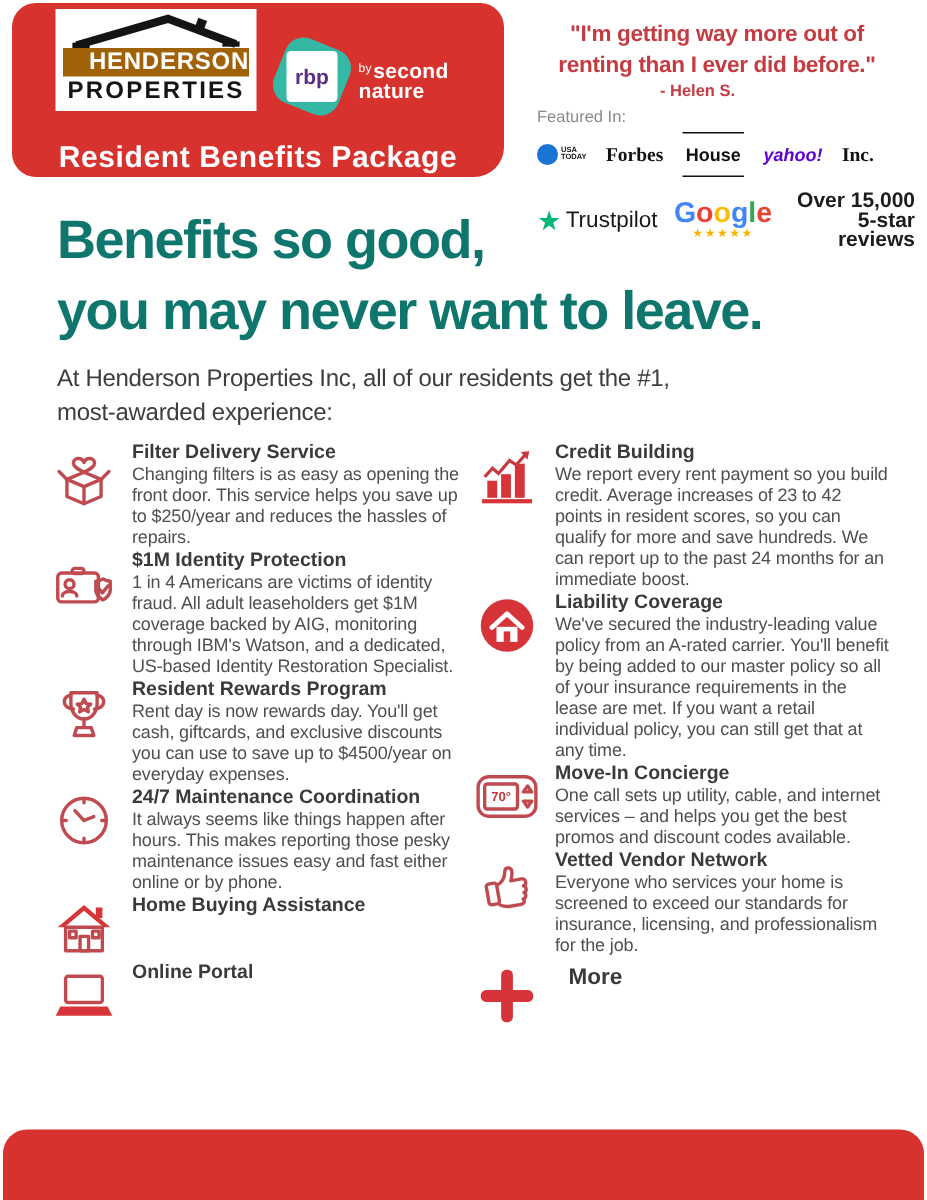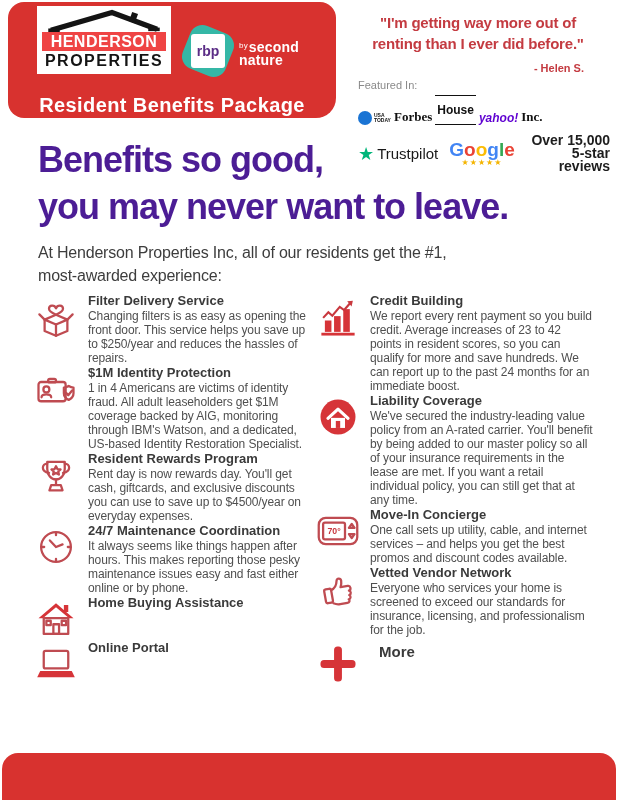--- a/index.html
+++ b/index.html
@@ -6,56 +6,56 @@
   body{
     width:618px;height:800px;background:#ffffff;position:relative;overflow:hidden;
     font-family:"Liberation Sans", sans-serif;color:#333;
   }
   
   .brand-block{position:absolute;left:8px;top:2px;width:328px;height:116px;
     background:#d8322f;border-radius:16px 16px 20px 16px;}
   .hp-logo{position:absolute;left:29px;top:4px;width:134px;height:68px;background:#fff;
     box-sizing:border-box;padding:3px 5px 4px;display:flex;flex-direction:column;justify-content:flex-end;}
   .hp-roof{display:block;width:124px;height:24px;}
-  .hp-red{background:#ef4444;color:#fff;font-weight:bold;font-size:16px;line-height:19px;
-    text-align:center;letter-spacing:.5px;}
+  .hp-red{background:#a16207;color:#fff;font-weight:bold;font-size:16px;line-height:19px;
+    text-align:right;letter-spacing:.5px;}
   .hp-black{color:#141414;font-weight:bold;font-size:16px;line-height:19px;text-align:center;letter-spacing:1.5px;}
   .rbp-badge{position:absolute;left:177px;top:26px;width:46px;height:46px;}
   .rbp-hex{position:absolute;inset:0;background:#35b7a6;border-radius:13px;transform:rotate(22deg);}
   .rbp-card{position:absolute;inset:6px;background:#fff;border-radius:3px;display:flex;
     align-items:center;justify-content:center;font-weight:bold;color:#5b2d86;font-size:14px;}
   .sn-logo{position:absolute;left:231px;top:37px;color:#fff;font-weight:bold;font-size:14px;line-height:13px;letter-spacing:.2px;}
   .sn-by{font-size:8px;font-weight:normal;vertical-align:4px;margin-right:1px;}
   .banner-title{position:absolute;left:0;right:0;bottom:1px;text-align:center;color:#fff;
     font-weight:bold;font-size:20px;letter-spacing:.4px;}
   
   .quote-block{position:absolute;left:346px;top:12px;width:264px;}
   .quote-text{color:#c43b41;font-weight:bold;font-size:15px;line-height:21px;text-align:center;letter-spacing:-.2px;}
-  .quote-attr{color:#c43b41;font-weight:bold;font-size:11px;text-align:right;padding-right:26px;margin-top:8px;}
+  .quote-attr{color:#c43b41;font-weight:bold;font-size:11px;text-align:center;padding-right:26px;margin-top:1px;}
   .featured{margin-top:5px;padding-left:12px;}
   .featured-label{font-size:11px;color:#8a8a8a;margin-bottom:4px;}
-  .logo-row1{display:flex;align-items:flex-end;gap:3px;}
+  .logo-row1{display:flex;align-items:center;gap:13px;}
   .usatoday{display:flex;align-items:center;gap:2px;}
   .usat-circle{width:14px;height:14px;border-radius:50%;background:#1a74d4;}
   .usat-text{font-size:5px;font-weight:bold;line-height:5px;color:#111;}
   .lg-forbes,.lg-inc{font-family:"Liberation Serif", serif;font-weight:bold;font-size:13px;color:#111;}
   .lg-house{font-size:12px;font-weight:bold;color:#111;border-top:1px solid #111;border-bottom:1px solid #111;padding:7px 2px;}
   .lg-yahoo{color:#5f01d1;font-weight:bold;font-style:italic;font-size:12px;}
   .logo-row2{display:flex;align-items:center;gap:11px;margin-top:9px;}
   .trustpilot{display:flex;align-items:center;gap:3px;}
   .tp-star{color:#00b67a;font-size:18px;line-height:18px;}
   .tp-text{font-size:15px;color:#191919;}
   .google{text-align:center;}
   .g-letters{font-size:19px;font-weight:bold;line-height:18px;}
   .g-blue{color:#4285f4;}.g-red{color:#ea4335;}.g-yellow{color:#fbbc05;}.g-green{color:#34a853;}
   .g-stars{font-size:8px;color:#f4b400;letter-spacing:1px;line-height:8px;}
   .reviews{font-size:14px;font-weight:bold;color:#1d1d1d;line-height:13px;text-align:right;}
   
   .headline{position:absolute;left:38px;top:136px;font-size:36px;line-height:47px;font-weight:bold;
-    color:#4c1d95;letter-spacing:-1px;}
+    color:#0f766e;letter-spacing:-1px;}
   .intro{position:absolute;left:38px;top:241px;font-size:16px;line-height:23px;color:#3d3d3d;letter-spacing:-.2px;}
   
   .benefits{position:absolute;left:33px;top:293px;width:560px;display:flex;}
   .col{display:flex;flex-direction:column;}
   .col-left{width:282px;}
   .col-right{width:278px;}
   .benefit{display:flex;}
   .icon-wrap{width:46px;flex:none;display:flex;justify-content:center;align-items:flex-start;padding-top:3px;margin-right:9px;}
   .icon-wrap svg{width:42px;height:42px;}
   .b-text{flex:1;min-width:0;}

